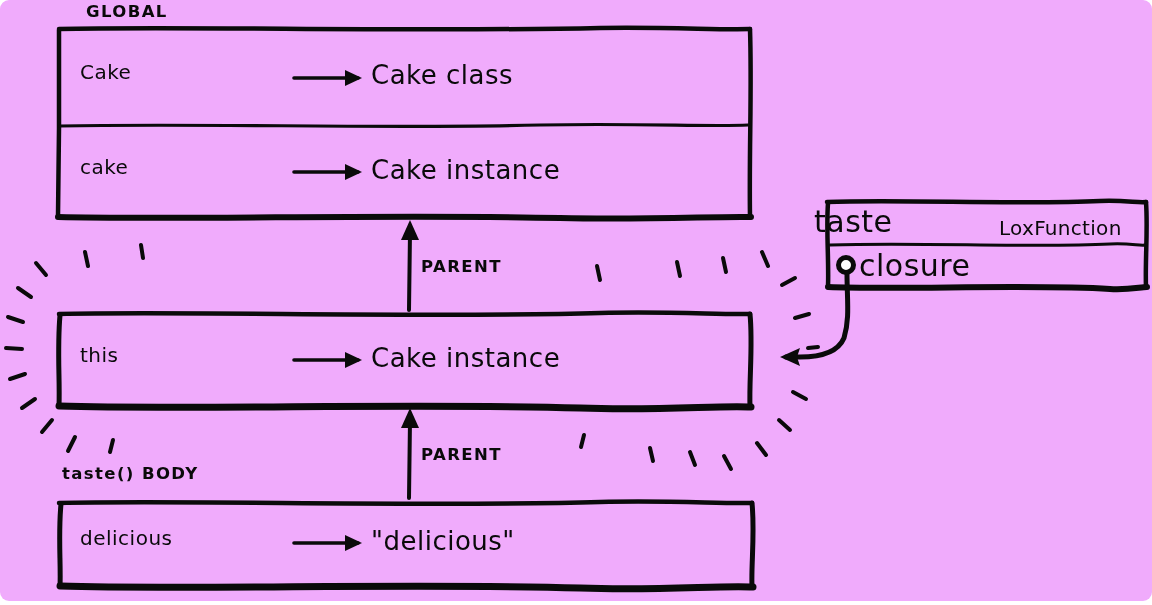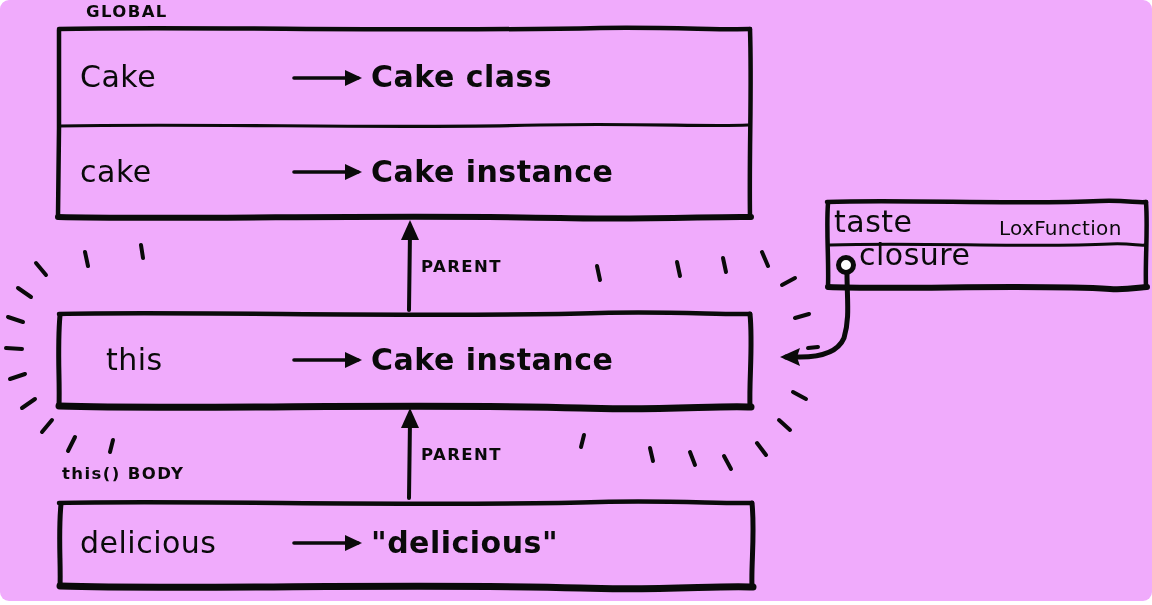--- a/index.html
+++ b/index.html
@@ -32,27 +32,27 @@
     font-family: "DejaVu Sans", sans-serif;
   }
   
   .caption {
     font-size: 16.5px;
     letter-spacing: 1.4px;
     font-weight: 700;
   }
   
   .entry-key {
-    font-size: 30px;
+    font-size: 20px;
     font-weight: 400;
     letter-spacing: 0.5px;
   }
   .entry-val {
-    font-size: 30px;
-    font-weight: 700;
+    font-size: 26px;
+    font-weight: 400;
     letter-spacing: 0.5px;
   }
   
   .edge-label {
     font-size: 16.5px;
     letter-spacing: 1.4px;
     font-weight: 700;
   }
   
   .obj-name {
@@ -186,27 +186,27 @@
 
   <div class="txt entry-key" style="left:80px; top:62px;">Cake</div>
   <div class="txt entry-val" style="left:371px; top:62px;">Cake class</div>
 
   <div class="txt entry-key" style="left:80px; top:157px;">cake</div>
   <div class="txt entry-val" style="left:371px; top:157px;">Cake instance</div>
 
   <div class="txt edge-label" style="left:421px; top:259px;">PARENT</div>
 
 
-  <div class="txt entry-key" style="left:80px; top:345px;margin-left:26px;">this</div>
+  <div class="txt entry-key" style="left:80px; top:345px;">this</div>
   <div class="txt entry-val" style="left:371px; top:345px;">Cake instance</div>
 
   <div class="txt edge-label" style="left:421px; top:447px;">PARENT</div>
 
-  <div class="txt caption" style="left:62px; top:466px;">this() BODY</div>
+  <div class="txt caption" style="left:62px; top:466px;">taste() BODY</div>
 
   <div class="txt entry-key" style="left:80px; top:528px;">delicious</div>
   <div class="txt entry-val" style="left:371px; top:528px;">"delicious"</div>
 
-  <div class="txt obj-name" style="left:834px; top:207px;">taste</div>
+  <div class="txt obj-name" style="left:814px; top:207px;">taste</div>
   <div class="txt obj-type" style="left:999px; top:218px;">LoxFunction</div>
-  <div class="txt obj-field" style="left:859px; top:240px;">closure</div>
+  <div class="txt obj-field" style="left:859px; top:251px;">closure</div>
 
 </div>
 
 </body></html>

